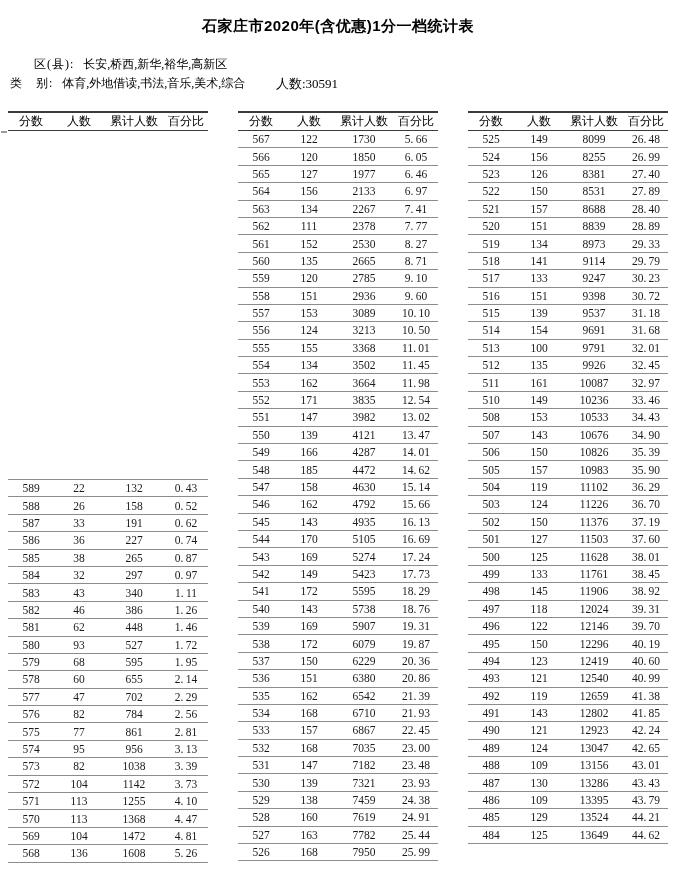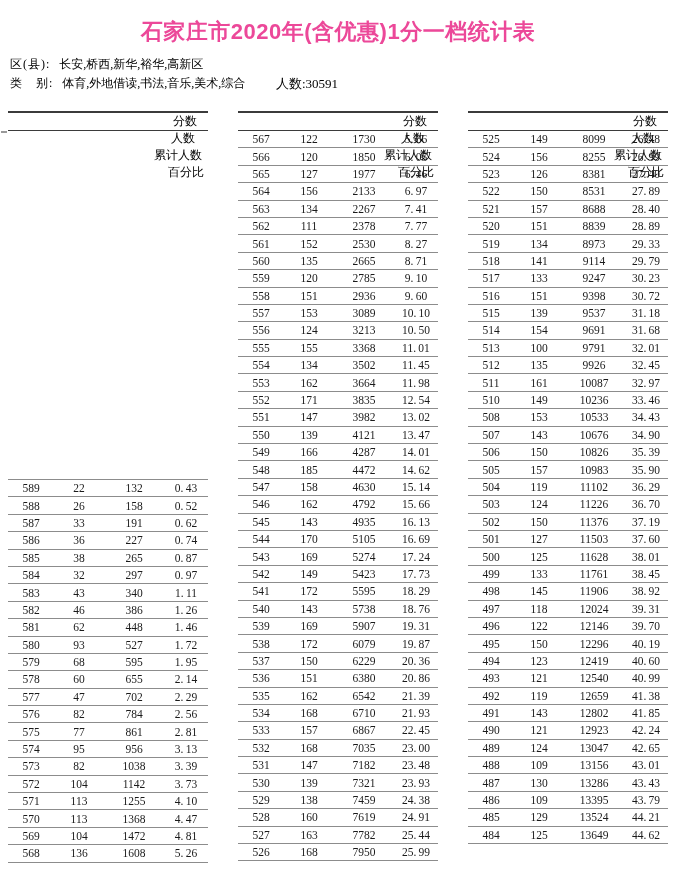--- a/index.html
+++ b/index.html
@@ -3,39 +3,39 @@
 <meta charset="utf-8">
 <style>
   html,body{margin:0;padding:0;}
   body{
     width:678px;height:888px;position:relative;background:#ffffff;
     font-family:"Liberation Serif","DejaVu Serif",serif;color:#111;
     overflow:hidden;
   }
   .title{
     position:absolute;top:17px;left:0;width:676px;margin:0;
-    text-align:center;font-size:22px;font-weight:bold;letter-spacing:0.5px;
-    font-family:"Liberation Sans","DejaVu Sans",sans-serif;color:#ec4899;
+    text-align:center;font-size:15px;font-weight:bold;letter-spacing:0.5px;
+    font-family:"Liberation Sans","DejaVu Sans",sans-serif;color:#000000;
   }
   .meta-line{position:absolute;left:10px;font-size:12px;white-space:nowrap;color:#000;}
-  .meta-district{top:56px;}
+  .meta-district{top:56px;margin-left:24px;}
   .meta-category{top:75px;}
   .meta-label{letter-spacing:1px;}
   .meta-value{margin-left:6px;}
   .total-count{position:absolute;left:276px;top:75px;font-size:13px;color:#000;}
   .scan-artifact{position:absolute;left:1px;top:131px;width:6px;height:2px;background:#9a9a9a;}
   .tables{
     position:absolute;top:111px;left:8px;width:660px;
     display:flex;gap:30px;
   }
   .stable{width:200px;}
   .thead{
     display:flex;align-items:flex-end;height:17px;
     border-top:2px solid #3b3b3b;border-bottom:1px solid #3b3b3b;
-    font-size:12px;color:#000;flex-direction:column;
+    font-size:12px;color:#000;
   }
   .tbody{}
   .tbody.topline{border-top:1px solid #8c8c8c;}
   .trow{
     display:flex;align-items:center;height:17.4px;box-sizing:border-box;
     border-bottom:1px solid #8c8c8c;font-size:11.5px;color:#1a1a1a;
   }
   .cell{text-align:center;white-space:nowrap;}
   .c0{width:23%;}
   .c1{width:25%;}

